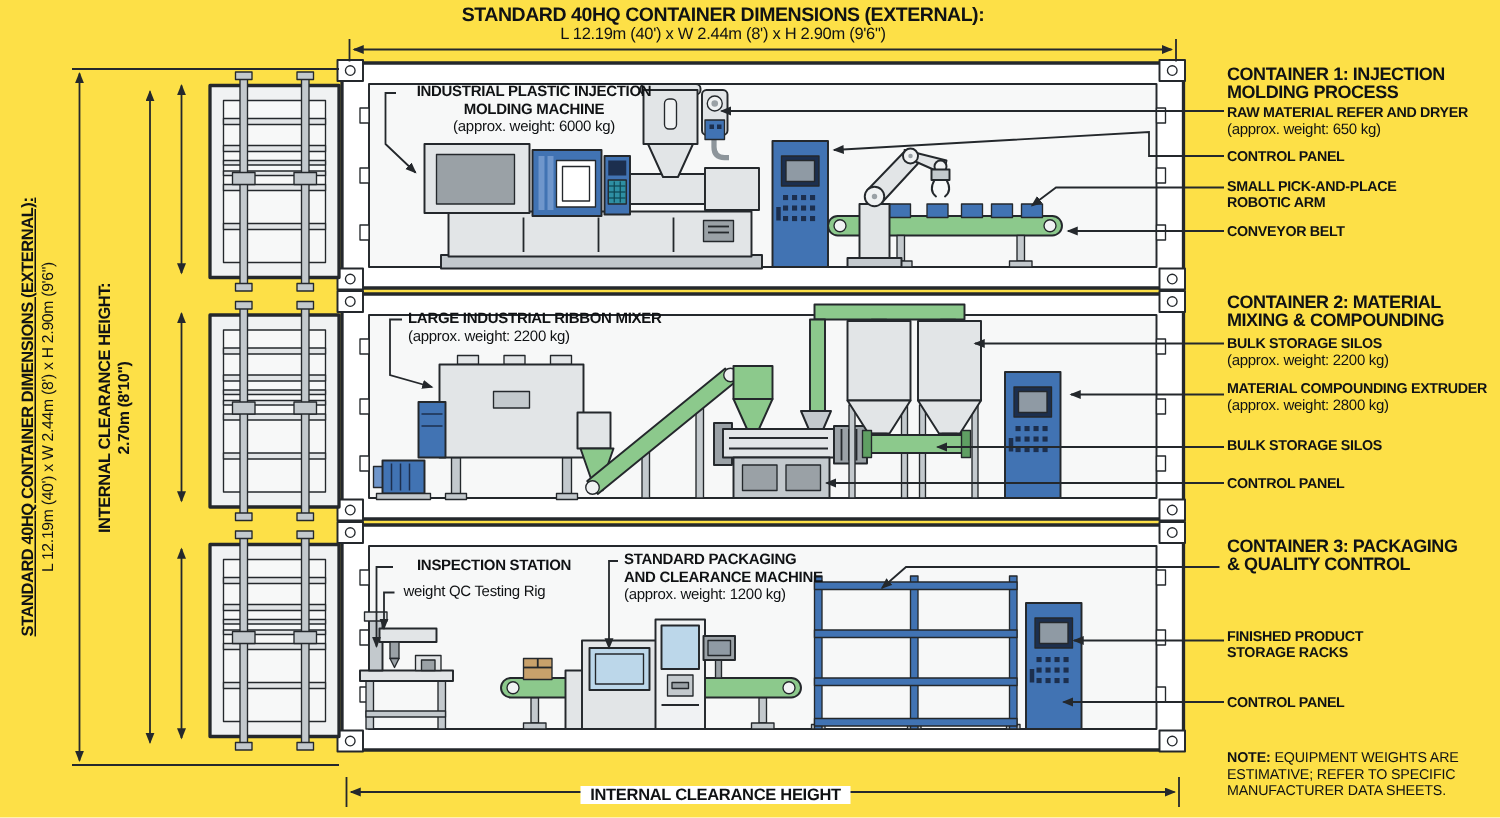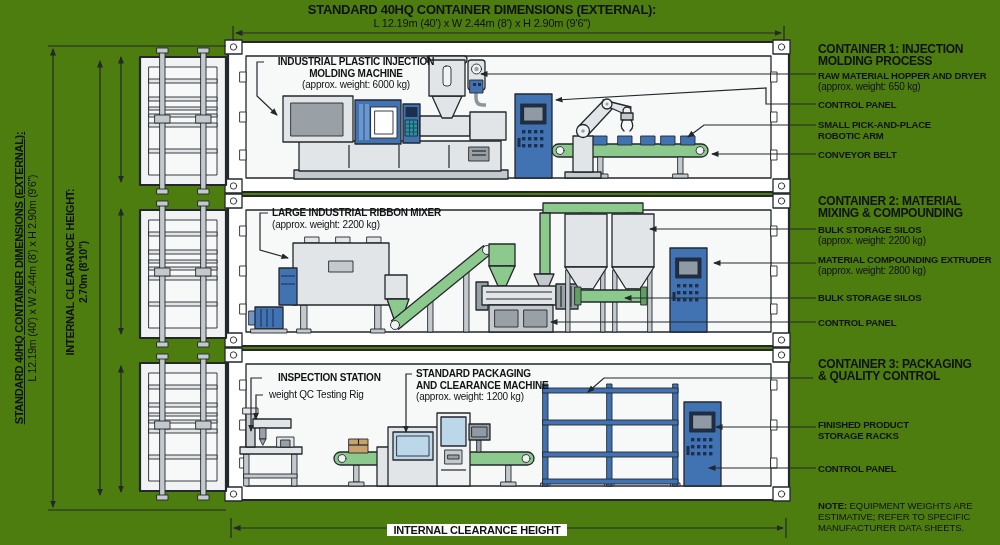--- a/index.html
+++ b/index.html
@@ -1,16 +1,16 @@
 <!DOCTYPE html>
 <html style="--outline: #24282c; --blue: #4173b3; --blue_light: #6f96cb; --blue_dark: #1c2f4e; --teal: #2e8fa3; --screen: #8f9aa4; --window_blue: #bcd7ea; --green: #8cc98c; --green_dark: #5f9f63; --gray_xlight: #f0f2f3; --gray_light: #e2e5e7; --gray_mid: #c3c9cd; --gray_dark: #9aa1a6; --interior_bg: #f7f8f8; --tan: #c8a16b;"><head>
 <meta charset="utf-8">
 <style>
   html,body{margin:0;padding:0;background:#fff}
-  #stage{position:relative;width:1000px;height:545px;background:#4d7c0f;overflow:hidden;
+  #stage{position:relative;width:1000px;height:545px;background:#fde047;overflow:hidden;
          font-family:"Liberation Sans",sans-serif}
   svg{position:absolute;left:0;top:0}
   .mech{stroke:var(--outline);stroke-width:1.3;stroke-linejoin:round;stroke-linecap:round}
   .thin{stroke-width:0.9}
   .sw2{stroke-width:2.2}
   .f-white{fill:#fff}.f-int{fill:var(--interior_bg)}
   .f-g1{fill:var(--gray_xlight)}.f-g2{fill:var(--gray_light)}
   .f-g3{fill:var(--gray_mid)}.f-g4{fill:var(--gray_dark)}
   .f-blue{fill:var(--blue)}.f-blue2{fill:var(--blue_light)}.f-navy{fill:var(--blue_dark)}
   .f-teal{fill:var(--teal)}.f-scr{fill:var(--screen)}.f-win{fill:var(--window_blue)}
@@ -398,21 +398,21 @@
   <span class="blk il">STANDARD PACKAGING</span>
   <span class="blk il">AND CLEARANCE MACHINE</span>
   <span class="blk ir">(approx. weight: 1200 kg)</span>
 </div>
 
 <div class="t" style="left:818px;top:43px">
   <span class="blk h">CONTAINER 1: INJECTION</span>
   <span class="blk h">MOLDING PROCESS</span>
 </div>
 <div class="t" style="left:818px;top:70px">
-  <span class="blk l">RAW MATERIAL HOPPER AND DRYER</span>
+  <span class="blk l">RAW MATERIAL REFER AND DRYER</span>
   <span class="blk s">(approx. weight: 650 kg)</span>
 </div>
 <div class="t l" style="left:818px;top:99px">CONTROL PANEL</div>
 <div class="t" style="left:818px;top:119px">
   <span class="blk l">SMALL PICK-AND-PLACE</span>
   <span class="blk l">ROBOTIC ARM</span>
 </div>
 <div class="t l" style="left:818px;top:149px">CONVEYOR BELT</div>
 
 <div class="t" style="left:818px;top:195px">

